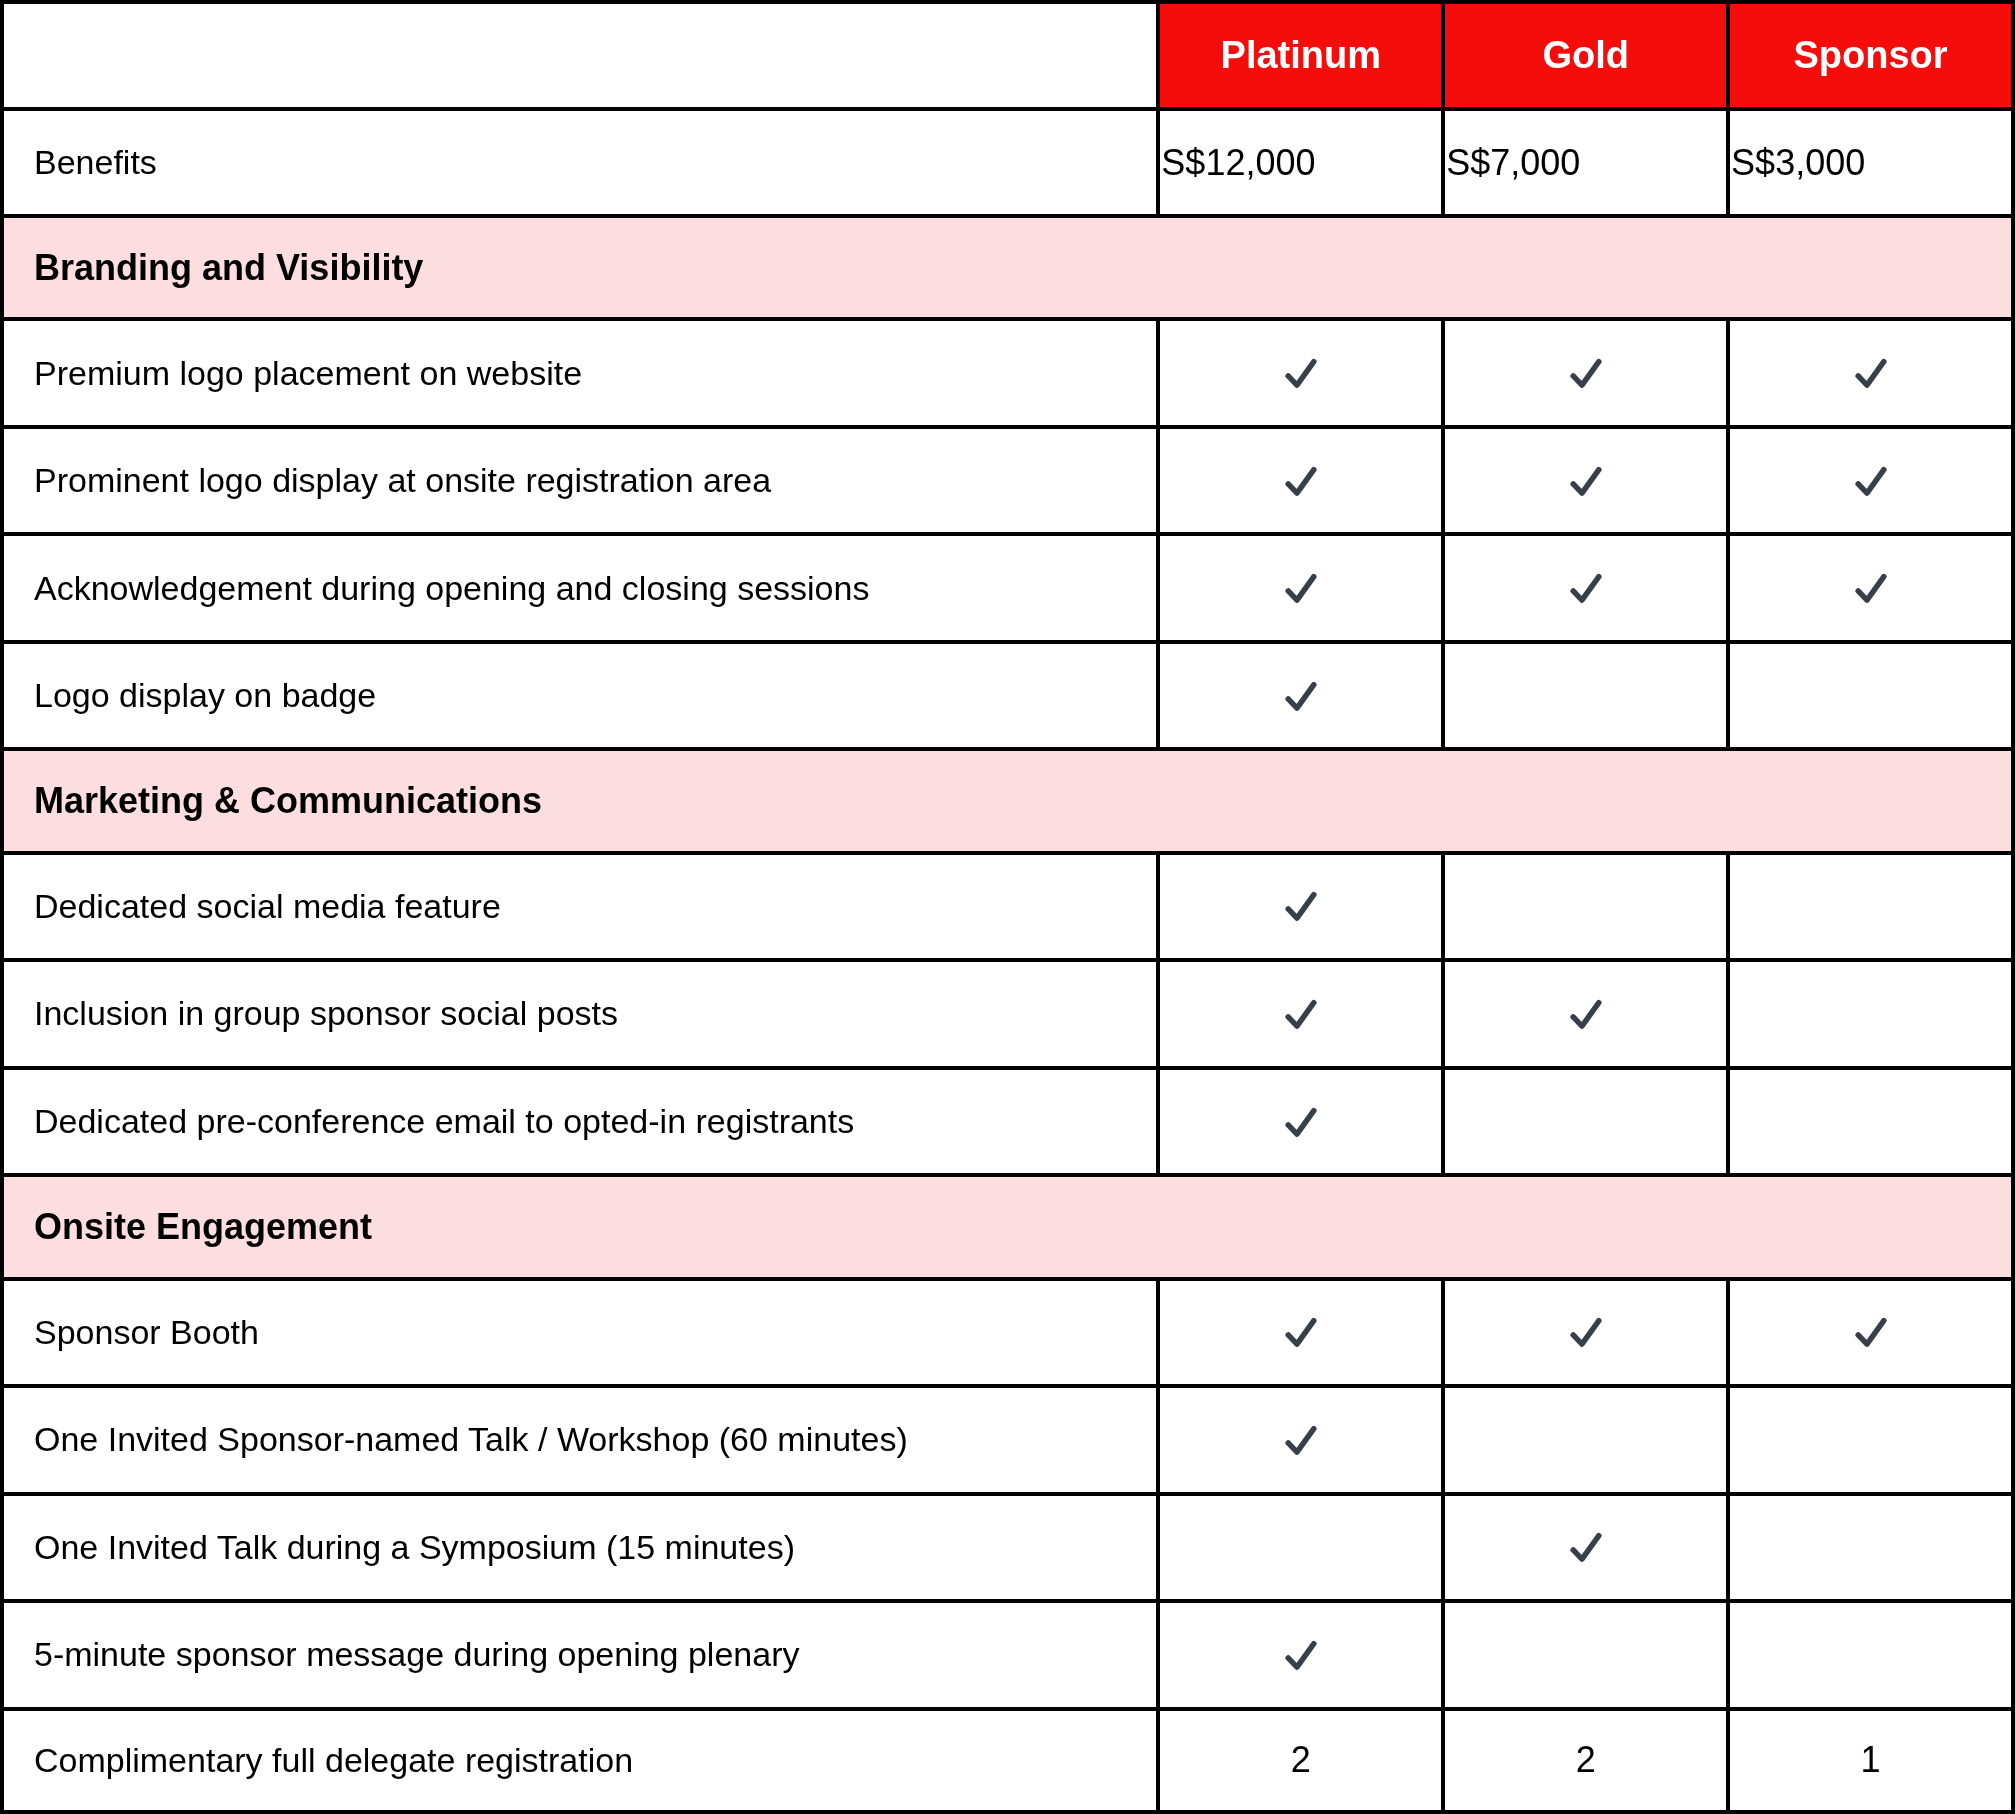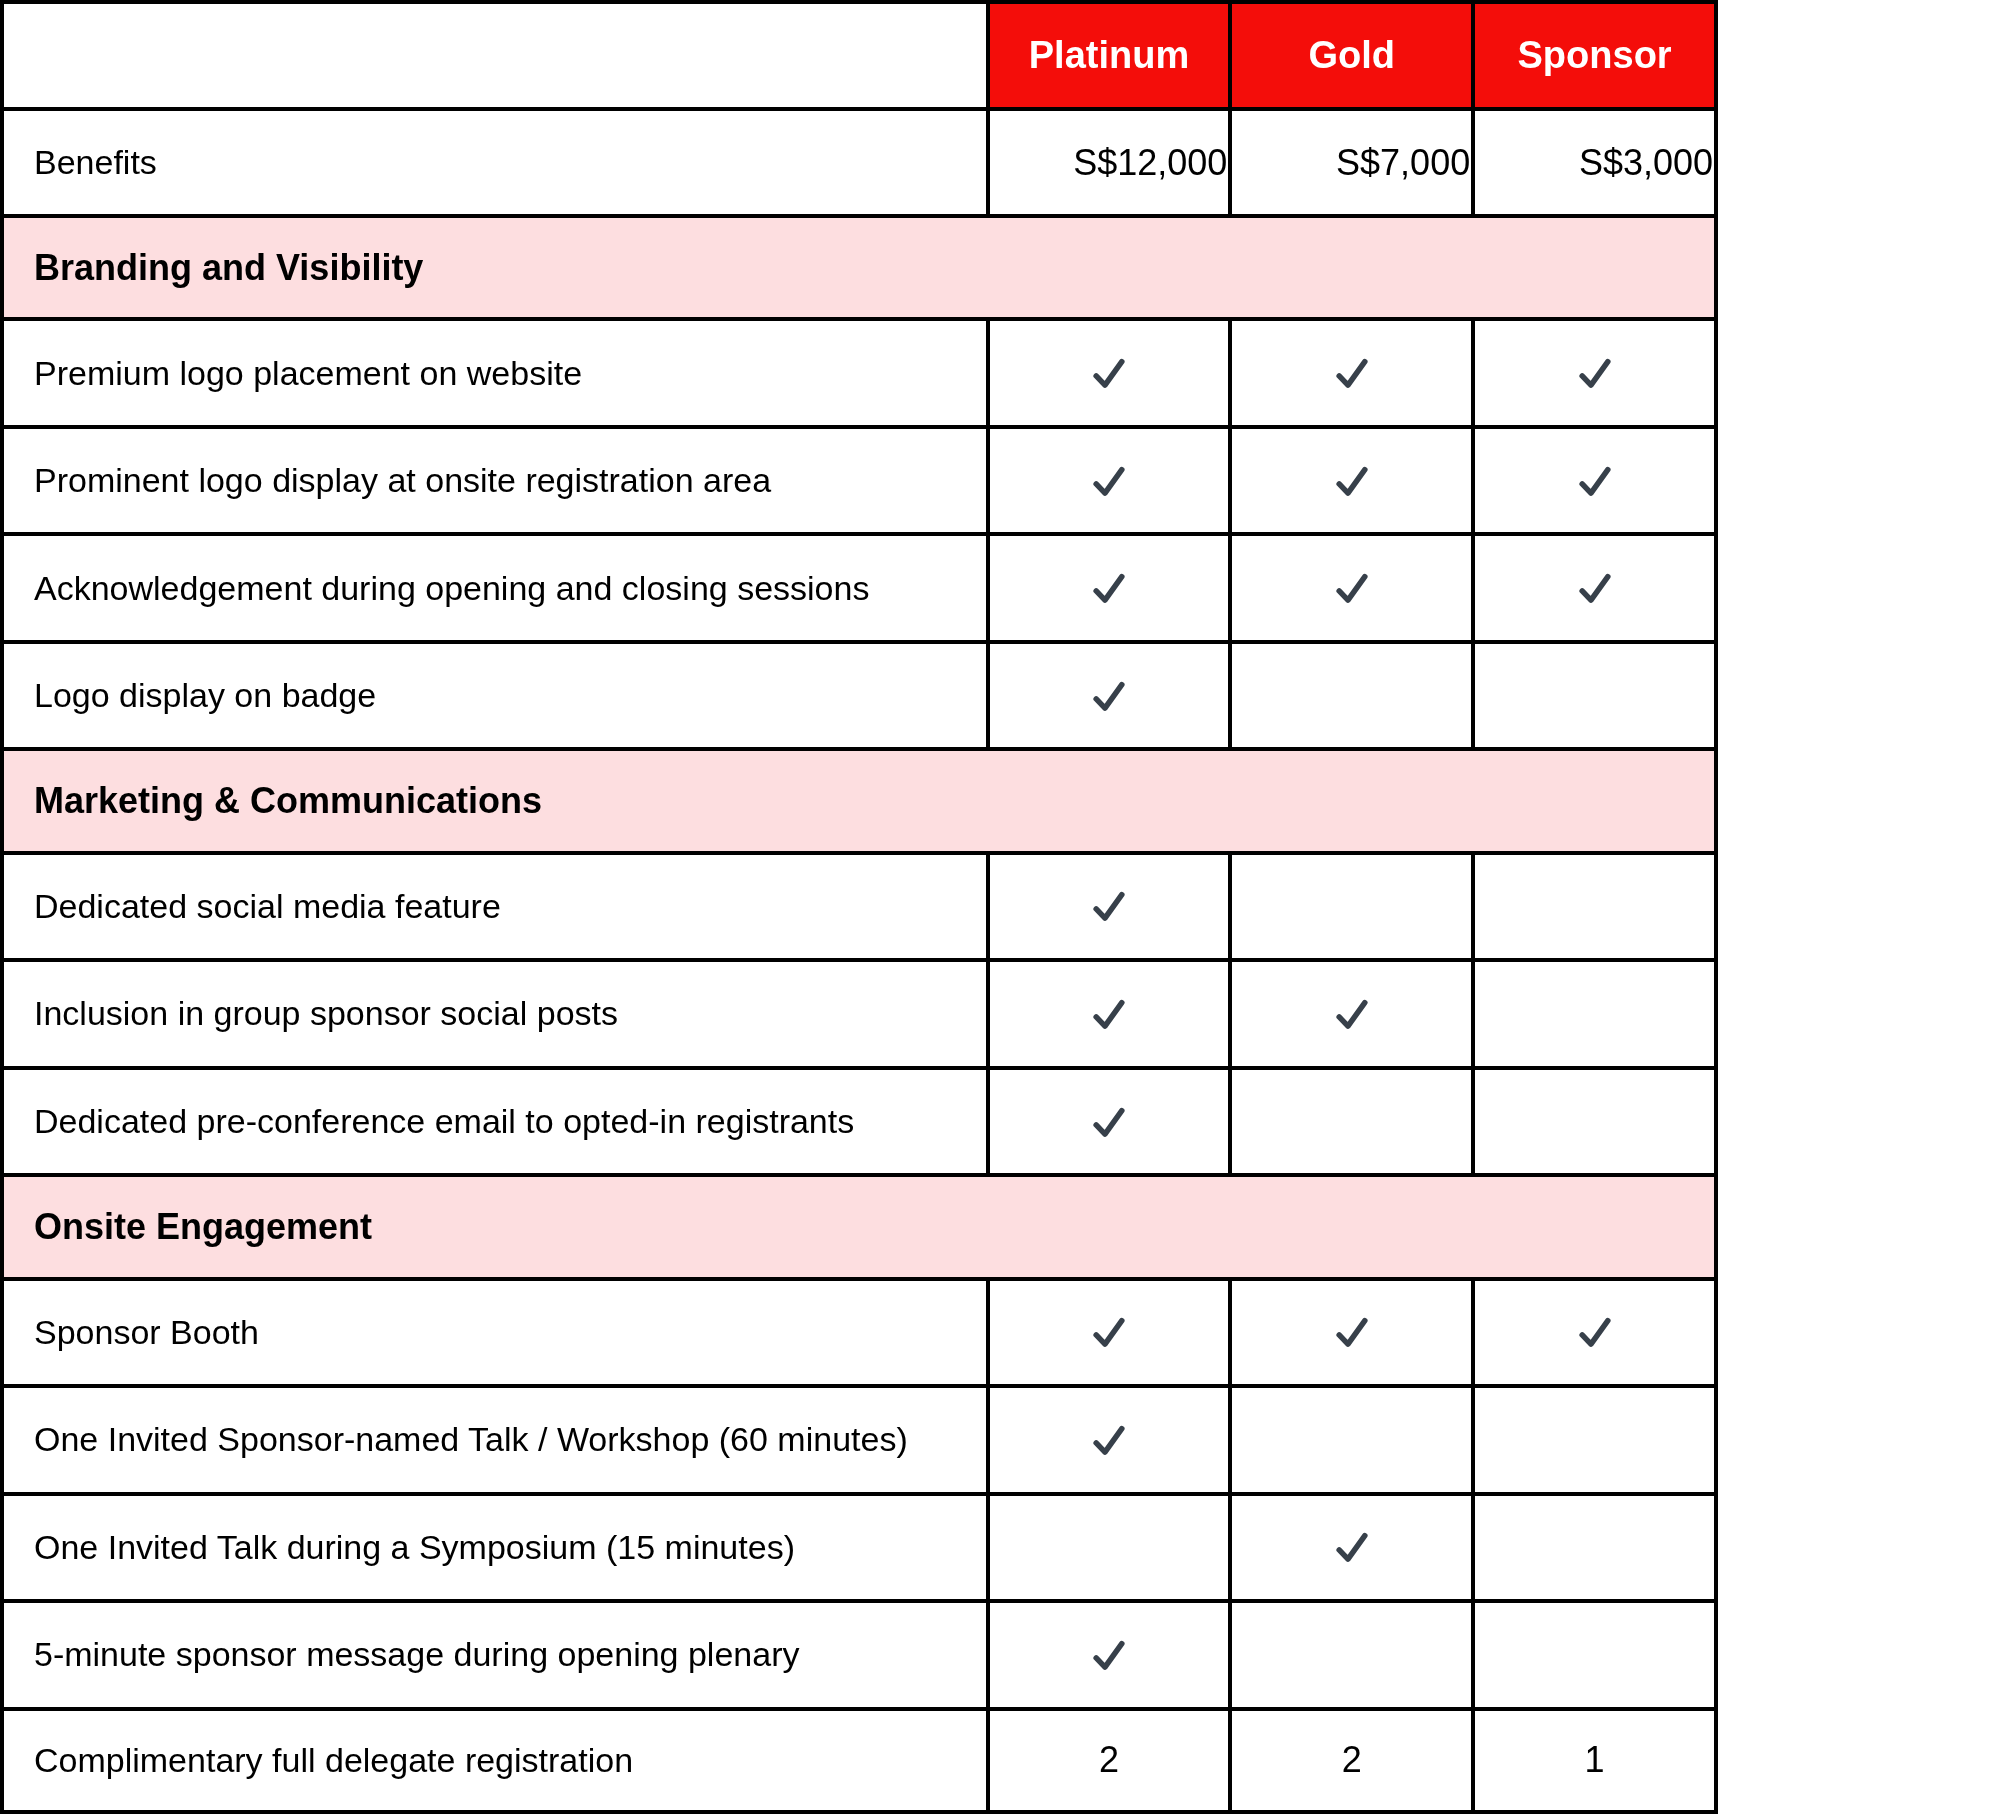--- a/index.html
+++ b/index.html
@@ -12,21 +12,21 @@
     --bg:#ffffff;
   }
   html,body{margin:0;padding:0;}
   body{
     width:2015px;height:1814px;
     background:var(--bg);
     font-family:"Liberation Sans",sans-serif;
     color:var(--text);
   }
   table.cmp{
-    width:1718px;height:1814px;
+    width:2015px;height:1814px;
     border-collapse:collapse;
     table-layout:fixed;
   }
   col.c-feature{width:57.5%;}
   col.c-tier{width:14.166%;}
   td,th{
     border:4.3px solid var(--border);
     box-sizing:border-box;
     vertical-align:middle;
     overflow:hidden;
@@ -35,21 +35,21 @@
   th.tier{
     background:var(--header-bg);
     color:var(--header-text);
     font-size:38px;
     font-weight:bold;
     text-align:center;
   }
   td.corner{background:var(--bg);}
   td.price{
     font-size:36px;
-    text-align:right;
+    text-align:left;
     font-weight:normal;
   }
   td.label{
     font-size:34px;
     text-align:left;
     padding-left:30px;
     padding-right:14px;
     font-weight:normal;
   }
   tr.section td{

